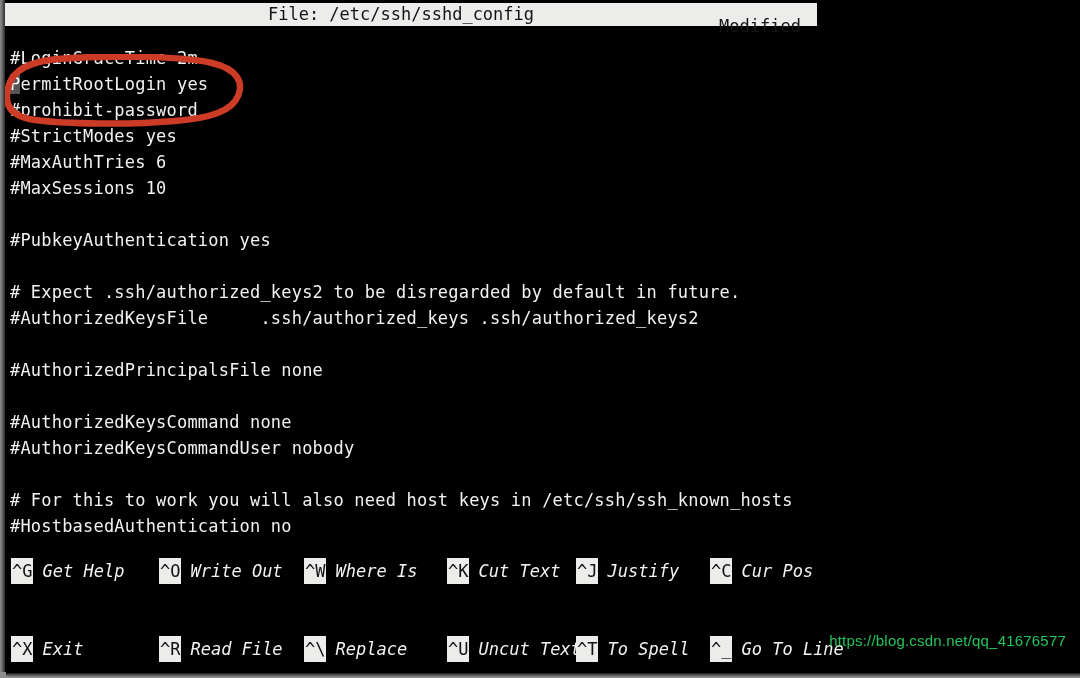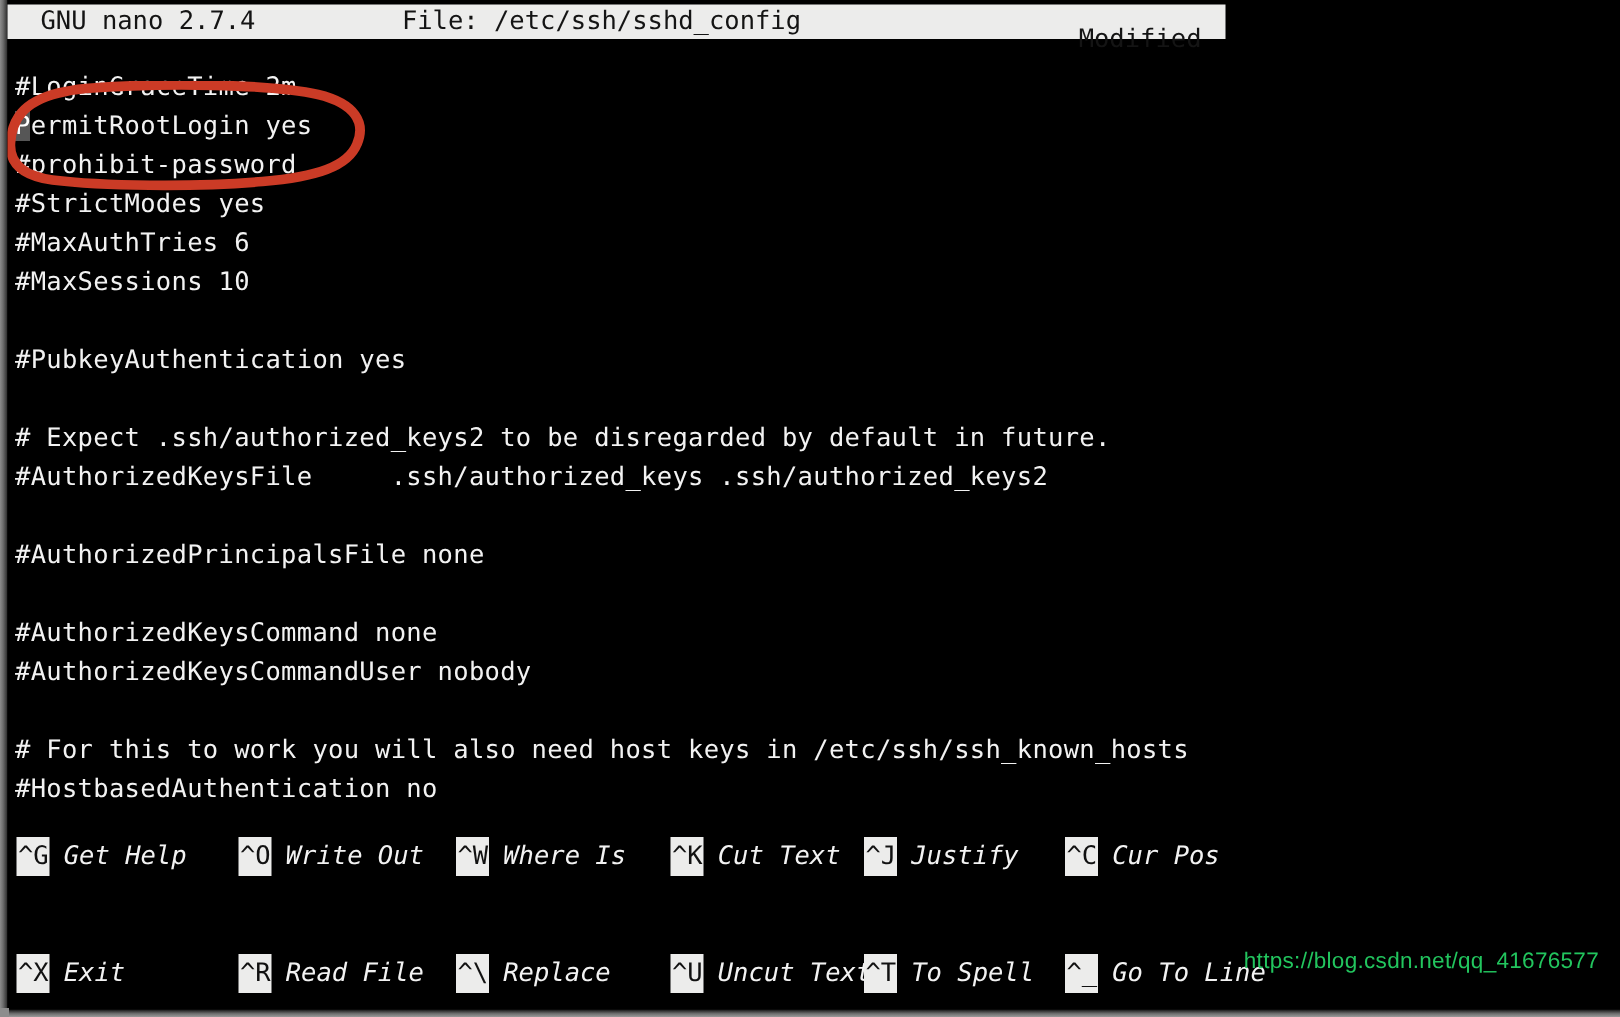--- a/index.html
+++ b/index.html
@@ -173,21 +173,20 @@
 </head>
 <body>
 
 <div id="screenshot">
 
   <div class="bezel-left"></div>
 
   <div id="terminal">
 
     <div id="titlebar">
-      <span class="tb-app">GNU nano 2.7.4</span>
       <span class="tb-file">File: /etc/ssh/sshd_config</span>
       <span class="tb-state">Modified</span>
     </div>
 
     <div id="editor"><div class="line">#LoginGraceTime 2m</div><div class="line"><span class="cursor-cell">P</span><span>ermitRootLogin yes</span></div><div class="line">#prohibit-password</div><div class="line">#StrictModes yes</div><div class="line">#MaxAuthTries 6</div><div class="line">#MaxSessions 10</div><div class="line blank">&nbsp;</div><div class="line">#PubkeyAuthentication yes</div><div class="line blank">&nbsp;</div><div class="line"># Expect .ssh/authorized_keys2 to be disregarded by default in future.</div><div class="line">#AuthorizedKeysFile     .ssh/authorized_keys .ssh/authorized_keys2</div><div class="line blank">&nbsp;</div><div class="line">#AuthorizedPrincipalsFile none</div><div class="line blank">&nbsp;</div><div class="line">#AuthorizedKeysCommand none</div><div class="line">#AuthorizedKeysCommandUser nobody</div><div class="line blank">&nbsp;</div><div class="line"># For this to work you will also need host keys in /etc/ssh/ssh_known_hosts</div><div class="line">#HostbasedAuthentication no</div></div>
 
     <div id="annotation">
       <svg width="250" height="80" viewBox="0 0 250 80" xmlns="http://www.w3.org/2000/svg">
         <path d="M 52 5
                  C 104 1, 176 2, 207 9

